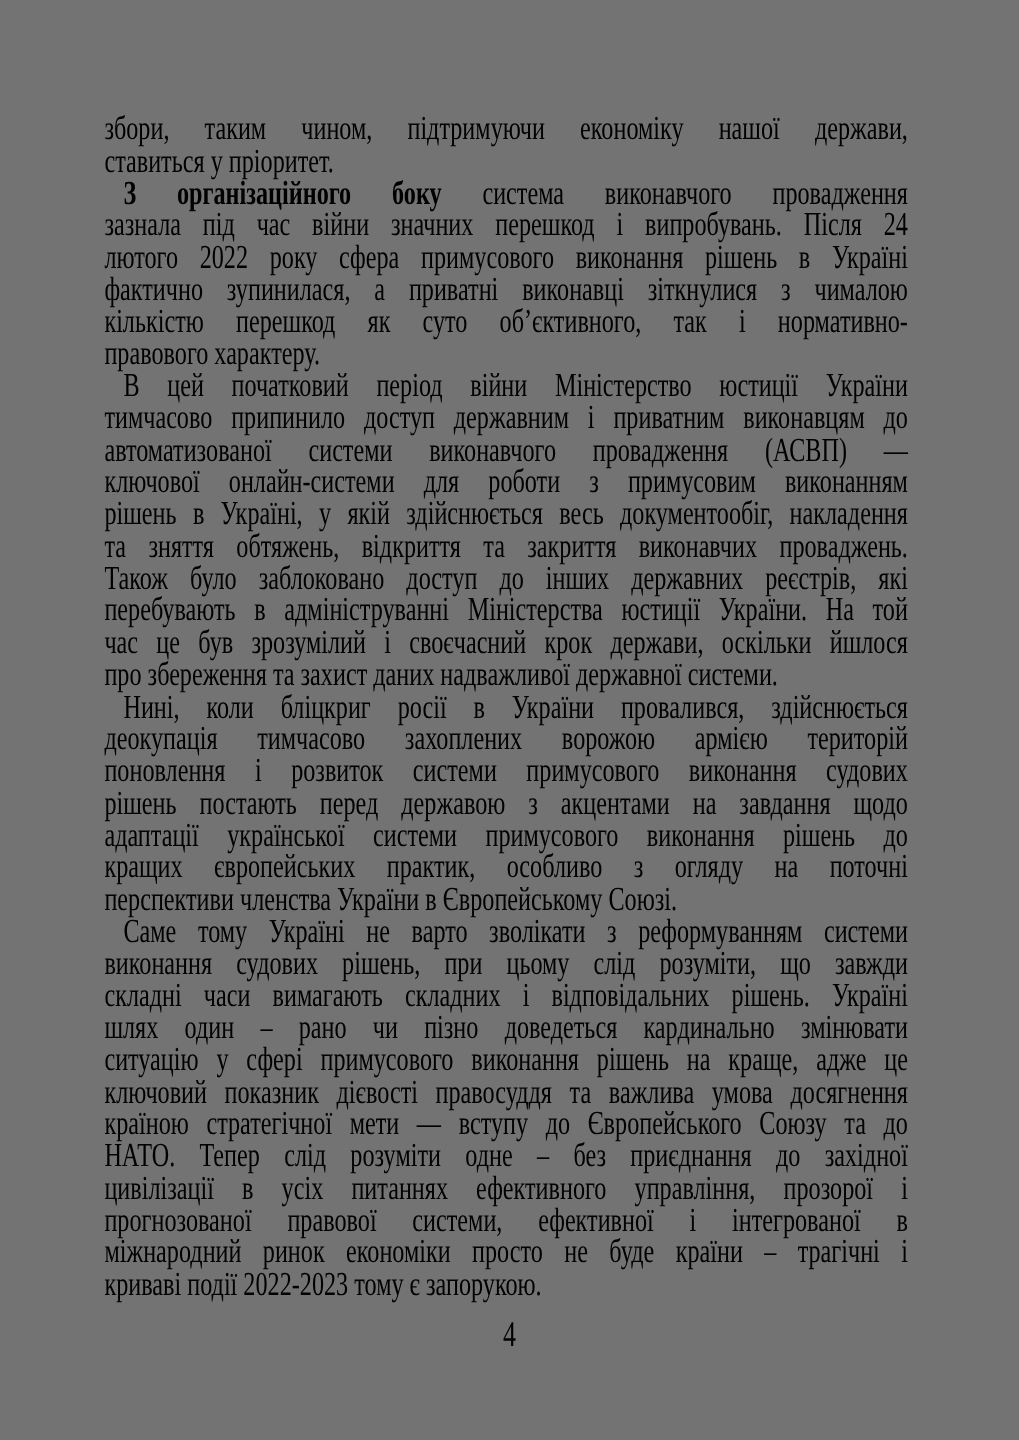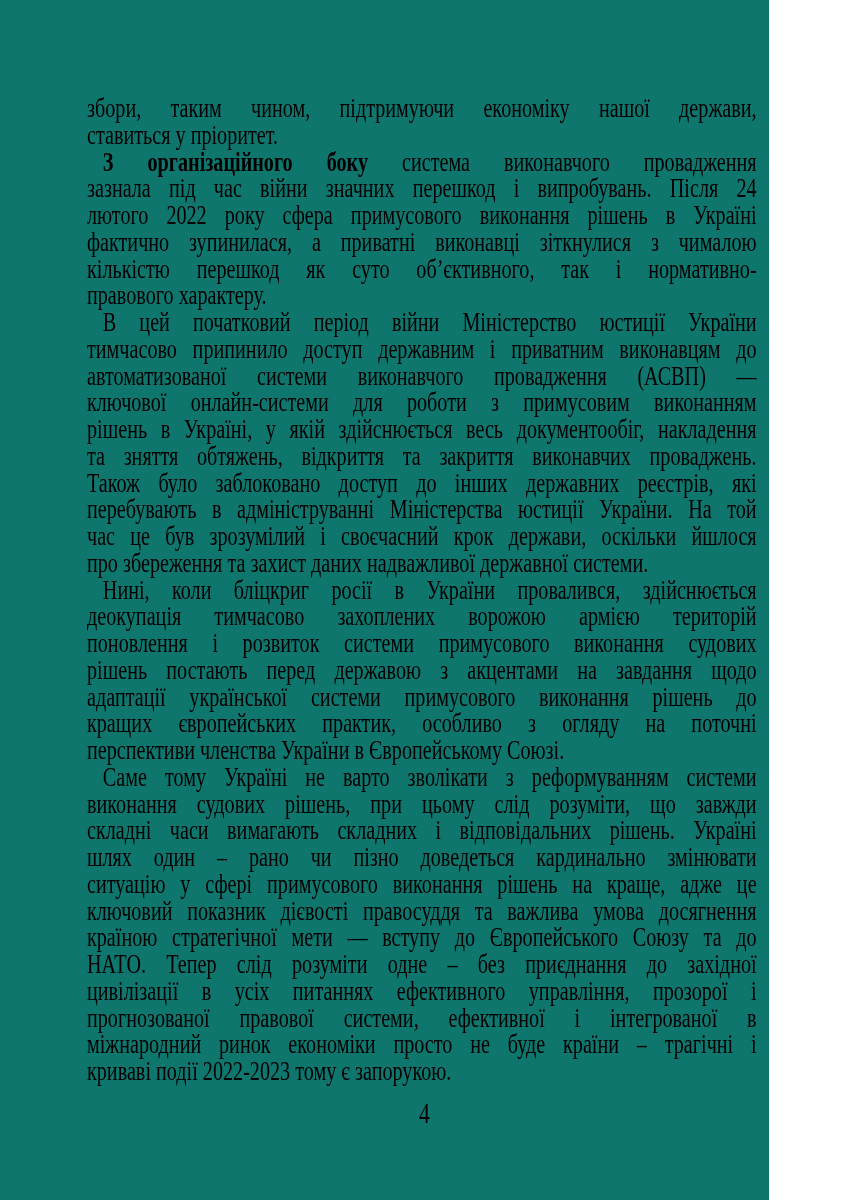--- a/index.html
+++ b/index.html
@@ -3,23 +3,23 @@
 <meta charset="utf-8">
 <style>
   html, body {
     margin: 0;
     padding: 0;
     overflow: hidden;
     background: #ffffff;
   }
   .page {
     position: relative;
-    width: 769px;
+    width: 849px;
     height: 1200px;
-    background: #0f766e;
+    background: #737373;
     color: #000000;
     font-family: "Liberation Serif", "DejaVu Serif", serif;
   }
   
   .text-block {
     position: absolute;
     left: 87px;
     top: 95px;
     width: 930px;
     transform: scaleX(0.72);

